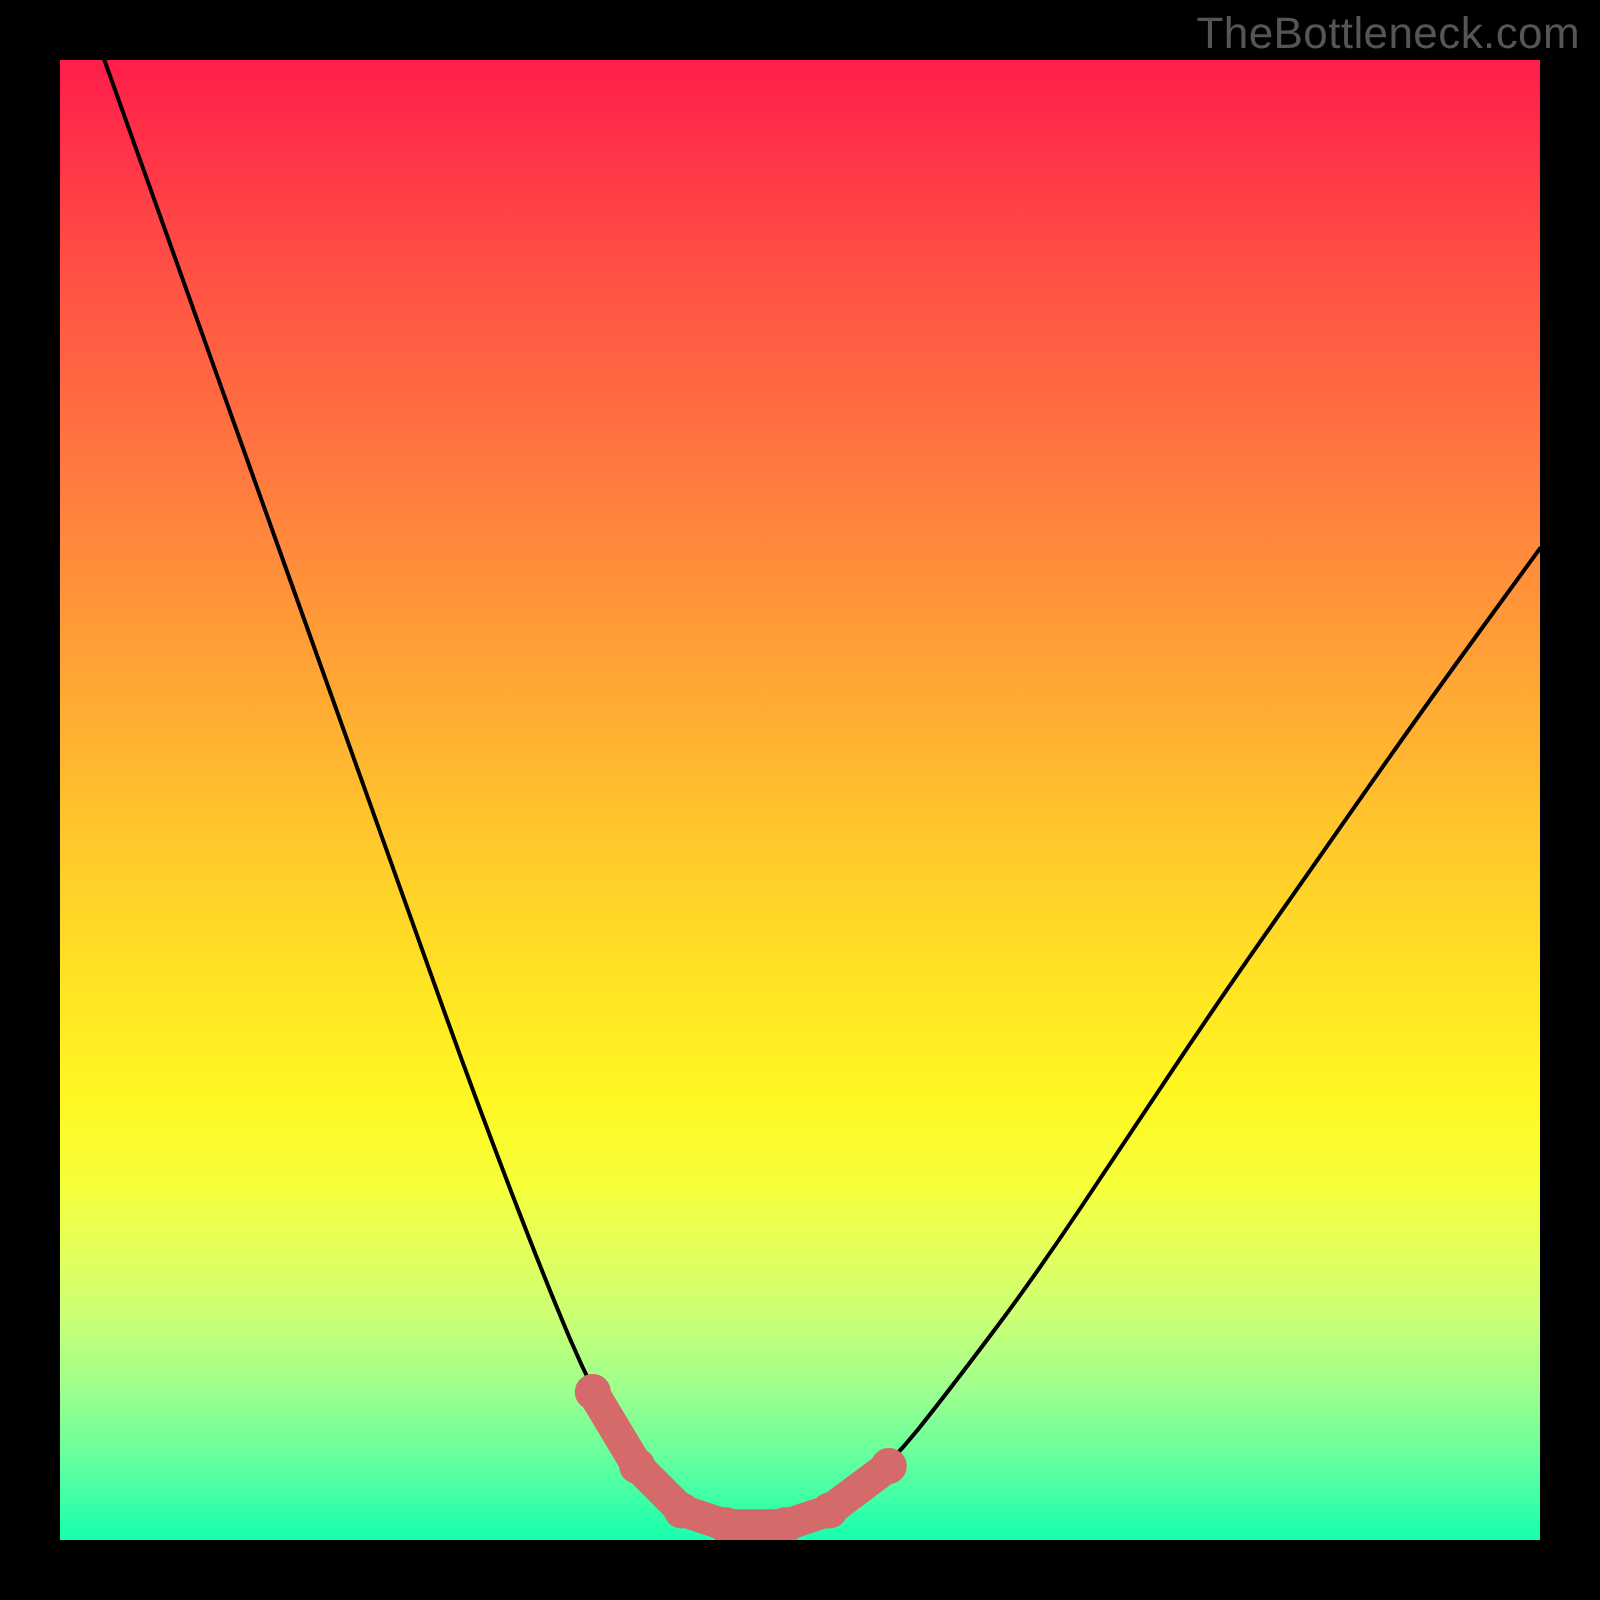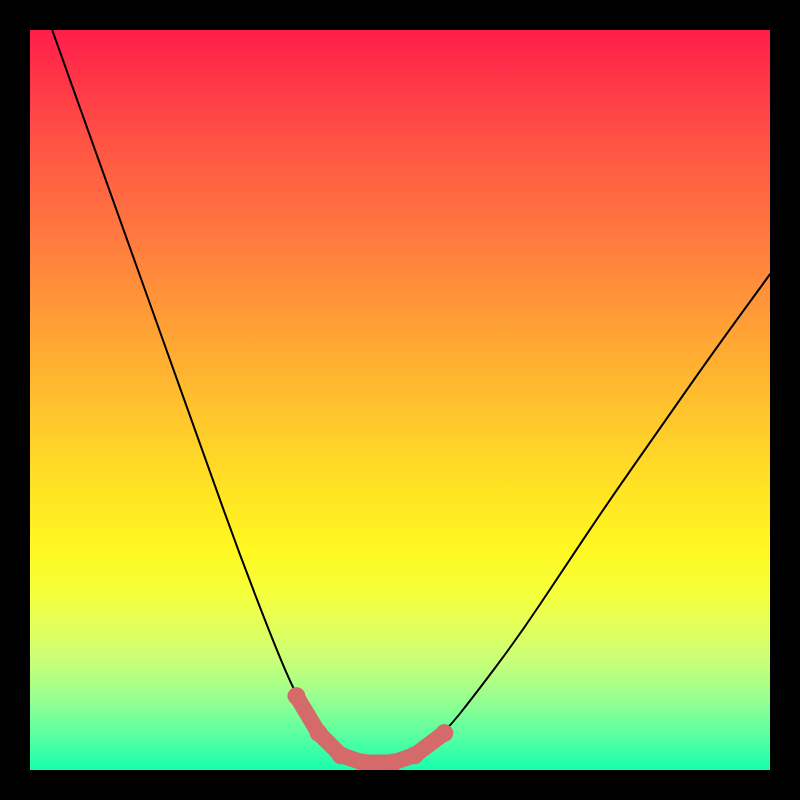--- a/index.html
+++ b/index.html
@@ -59,20 +59,21 @@
     position: absolute;
     inset: 0;
     width: 740px;
     height: 740px;
   }
 </style>
 </head>
 <body>
 
 <div class="frame">
+  <div class="watermark">TheBottleneck.com</div>
   <div class="plot-area">
     <div class="gradient"></div>
     <svg class="curve" viewBox="0 0 740 740" preserveAspectRatio="none">
       <path id="curve-path" fill="none" stroke="#000000" stroke-width="2" stroke-linecap="round" d="M 22.2 0.0 Q 22.2 0.0 40.7 51.8 Q 59.2 103.6 77.7 155.4 Q 96.2 207.2 114.7 259.0 Q 133.2 310.8 151.7 362.6 Q 170.2 414.4 188.7 466.2 Q 207.2 518.0 225.7 566.1 Q 244.2 614.2 255.3 640.1 Q 266.4 666.0 277.5 684.5 Q 288.6 703.0 299.7 714.1 Q 310.8 725.2 321.9 728.9 Q 333.0 732.6 347.8 732.6 Q 362.6 732.6 373.7 728.9 Q 384.8 725.2 399.6 714.1 Q 414.4 703.0 429.2 684.5 Q 444.0 666.0 466.2 636.4 Q 488.4 606.8 510.6 573.5 Q 532.8 540.2 555.0 506.9 Q 577.2 473.6 603.1 436.6 Q 629.0 399.6 654.9 362.6 Q 680.8 325.6 710.4 284.9 T 740.0 244.2"></path>
       <path id="highlight-path" fill="none" stroke="#d46a6a" stroke-width="16" stroke-linecap="round" stroke-linejoin="round" d="M 266.4 666.0 L 288.6 703.0 L 310.8 725.2 L 333.0 732.6 L 362.6 732.6 L 384.8 725.2 L 414.4 703.0"></path>
       <g id="highlight-dots">
           <circle cx="266.4" cy="666.0" r="9" fill="#d46a6a"></circle>
           <circle cx="288.6" cy="703.0" r="9" fill="#d46a6a"></circle>
           <circle cx="310.8" cy="725.2" r="9" fill="#d46a6a"></circle>
           <circle cx="333.0" cy="732.6" r="9" fill="#d46a6a"></circle>

